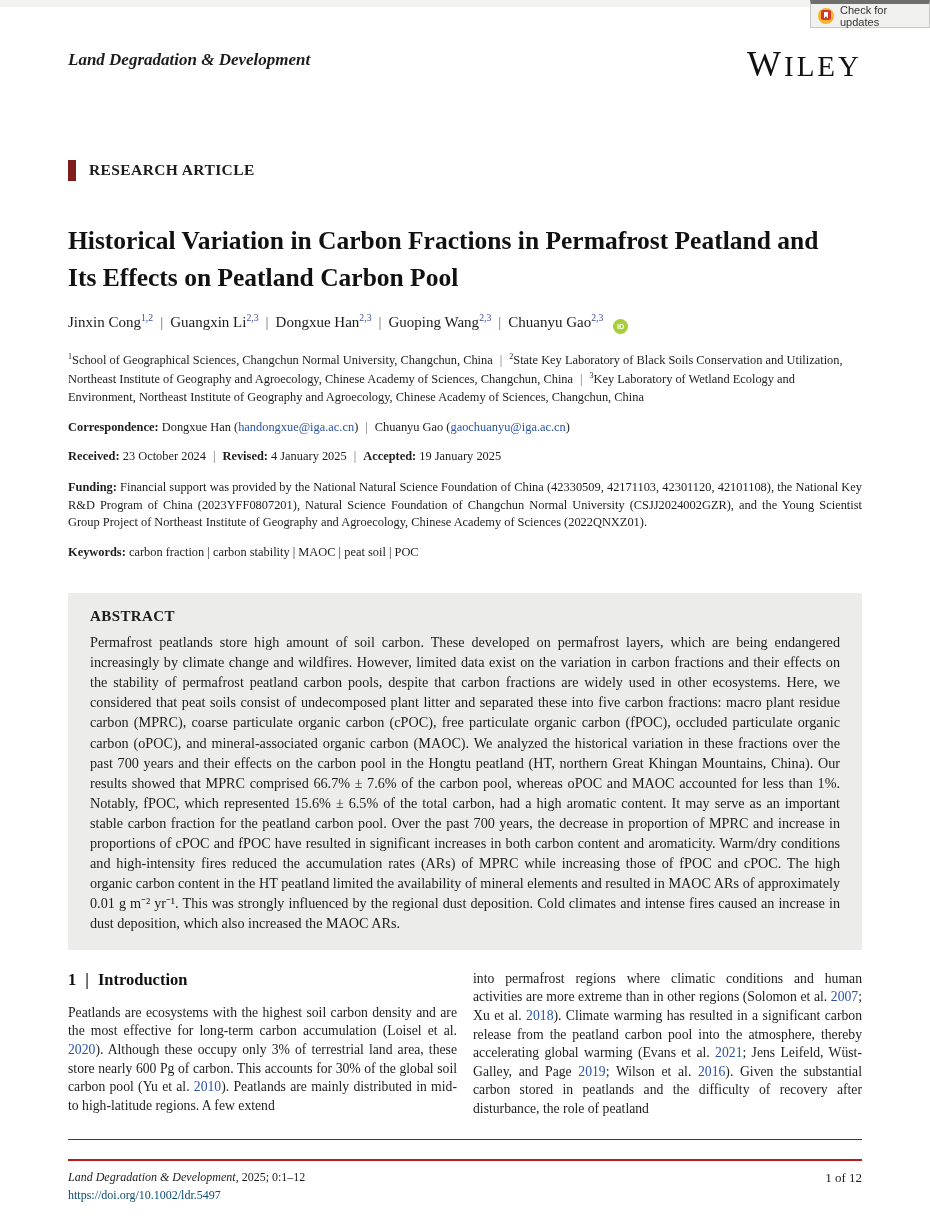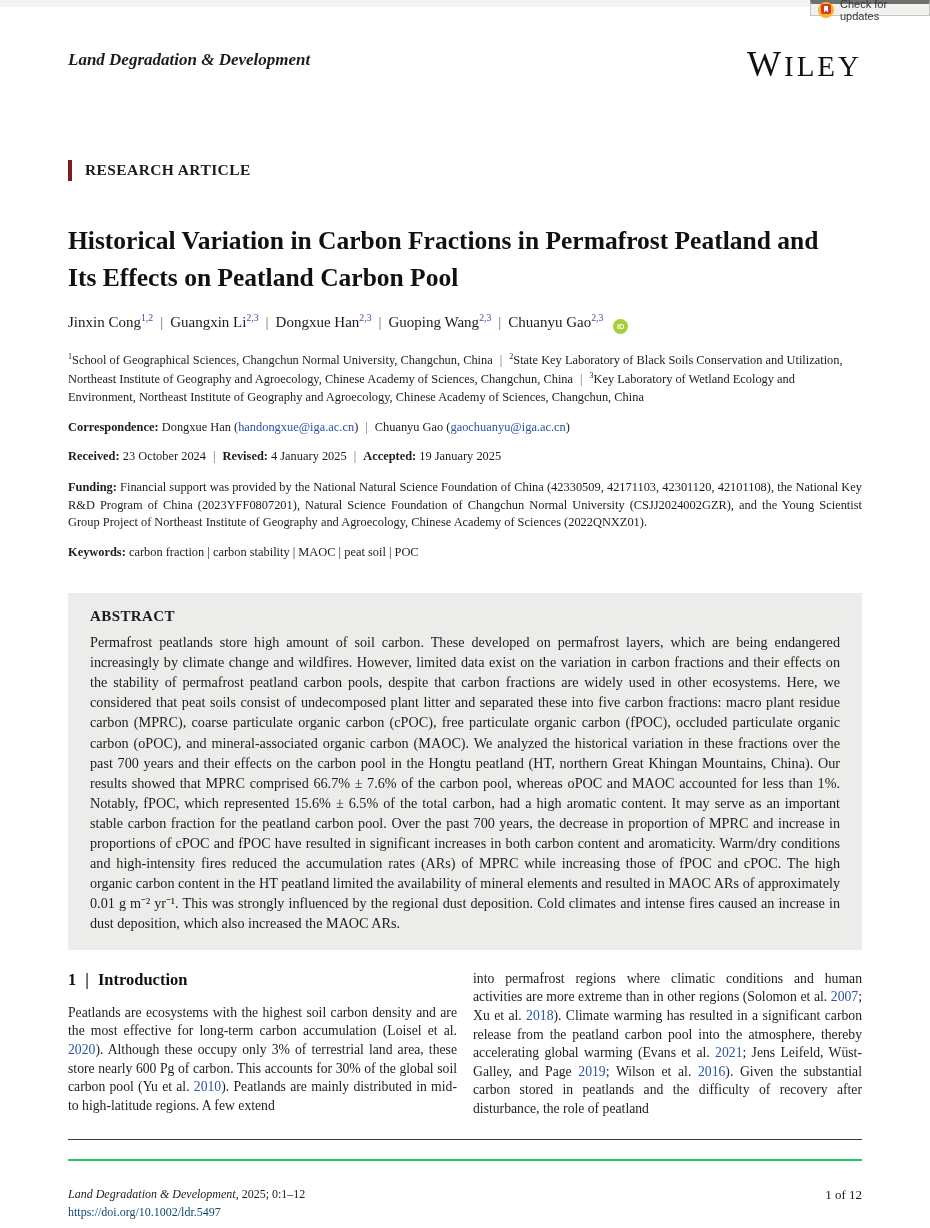--- a/index.html
+++ b/index.html
@@ -1,37 +1,37 @@
 <!DOCTYPE html>
 <html><head>
 <meta charset="utf-8">
 <style>
   html,body{margin:0;padding:0;background:#ffffff;}
   .page{width:930px;height:1228px;position:relative;background:#fff;overflow:hidden;
         font-family:"Liberation Serif",serif;color:#1c1c1c;}
   .topstrip{position:absolute;top:0;left:0;right:0;height:7px;background:#f3f3f1;}
 
   
-  .badge{position:absolute;top:0;right:0;width:120px;height:16px;box-sizing:border-box;
+  .badge{position:absolute;top:0;right:0;width:120px;height:28px;box-sizing:border-box;
          background:#f1f1ef;border:1px solid #c6c6c4;border-top:4px solid #6f6f6d;
          display:flex;align-items:center;gap:6px;padding:0 8px 0 7px;cursor:pointer;
          font-family:"Liberation Sans",sans-serif;font-size:11px;color:#333;}
   .cm{width:16px;height:16px;border-radius:50%;background:#f7b32b;position:relative;flex:0 0 auto;overflow:hidden;}
   .cm::before{content:"";position:absolute;left:3px;top:2px;right:3px;bottom:4px;background:#cf3a28;border-radius:2px;}
   .cm::after{content:"";position:absolute;left:6px;top:4px;width:4px;height:7px;background:#fff;
              clip-path:polygon(0 0,100% 0,100% 100%,50% 68%,0 100%);}
 
   .content{padding:0 68px;}
 
   .masthead{display:flex;justify-content:space-between;align-items:flex-end;padding-top:46px;}
   .journal-name{font-style:italic;font-weight:bold;font-size:17px;padding-bottom:12px;}
   .logo{display:block;font-size:29px;letter-spacing:3px;line-height:1;font-weight:400;color:#111;}
   .logo::first-letter{font-size:36px;}
 
-  .kicker{margin-top:78px;border-left:4px solid #7f1d1d;padding-left:13px;
+  .kicker{margin-top:78px;border-left:8px solid #7f1d1d;padding-left:13px;
           font-weight:bold;font-size:15.5px;letter-spacing:0.4px;line-height:1.35;}
 
   .title{margin-top:42px;font-size:25.5px;font-weight:bold;line-height:1.45;max-width:775px;color:#111;}
 
   .authors{margin-top:11px;font-size:15px;color:#1b1b1b;}
   .orcid{display:inline-flex;width:15px;height:15px;border-radius:50%;background:#a6ce39;
          margin-left:6px;align-items:center;justify-content:center;vertical-align:-2px;}
   .orcid::after{content:"iD";color:#fff;font-family:"Liberation Sans",sans-serif;font-size:7.5px;font-weight:bold;}
 
   .affils{margin-top:17px;font-size:12.4px;line-height:1.5;color:#222;max-width:800px;}
@@ -42,21 +42,21 @@
   .abstract-h{margin:0 0 7px;font-size:15px;font-weight:bold;letter-spacing:0.4px;}
   .abstract-p{margin:0;font-size:14.2px;line-height:1.41;text-align:justify;}
 
   .intro{margin-top:20px;display:flex;gap:16px;}
   .col{flex:1;min-width:0;}
   .sec-h{margin:0 0 14px;font-size:16.5px;font-weight:bold;color:#111;}
   .body-p{margin:0;font-size:13.7px;line-height:1.36;text-align:justify;}
 
   .fnrule{margin-top:20px;border-top:1px solid #3a3a3a;height:0;}
   .copyright{margin-top:23px;font-size:11px;color:#222;}
-  .footer{margin-top:19px;border-top:2px solid #22c55e;padding-top:24px;
+  .footer{margin-top:19px;border-top:2px solid #b91c1c;padding-top:7px;
           display:flex;justify-content:space-between;align-items:flex-start;}
   .footer-left{font-size:12px;line-height:1.5;}
   .doi{color:#0c4a6e;}
   .pageno{font-size:13px;padding-top:2px;}
 
   
   .b{font-weight:bold;}
   .it{font-style:italic;}
   .link{color:#2953a5;cursor:pointer;}
   .sep{color:#6e6e6e;padding:0 7px;}

